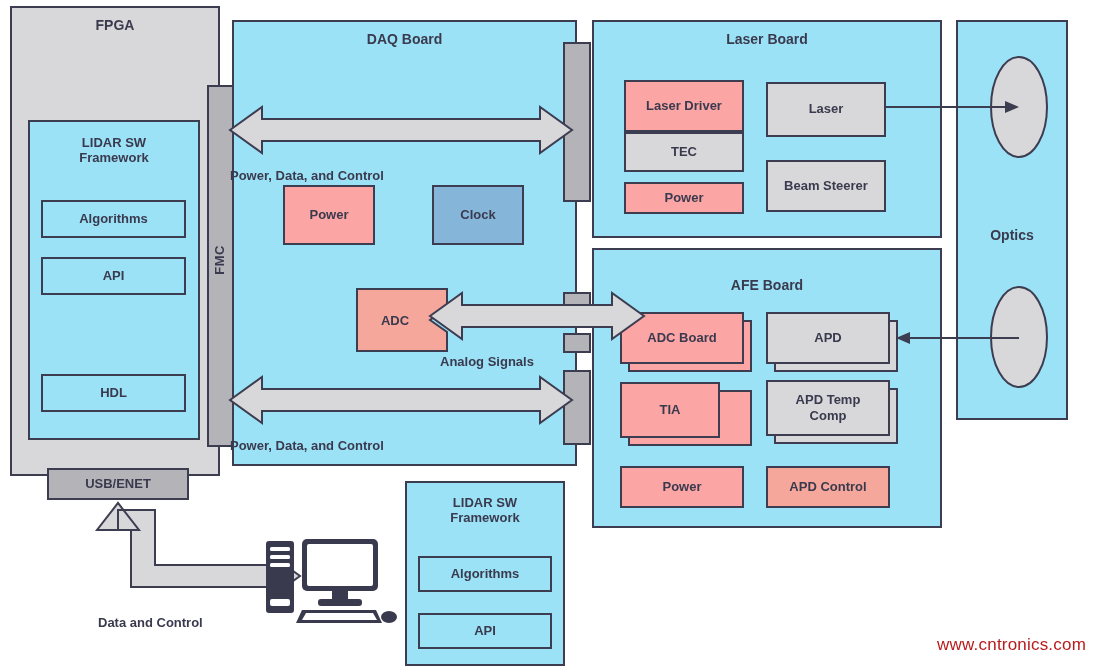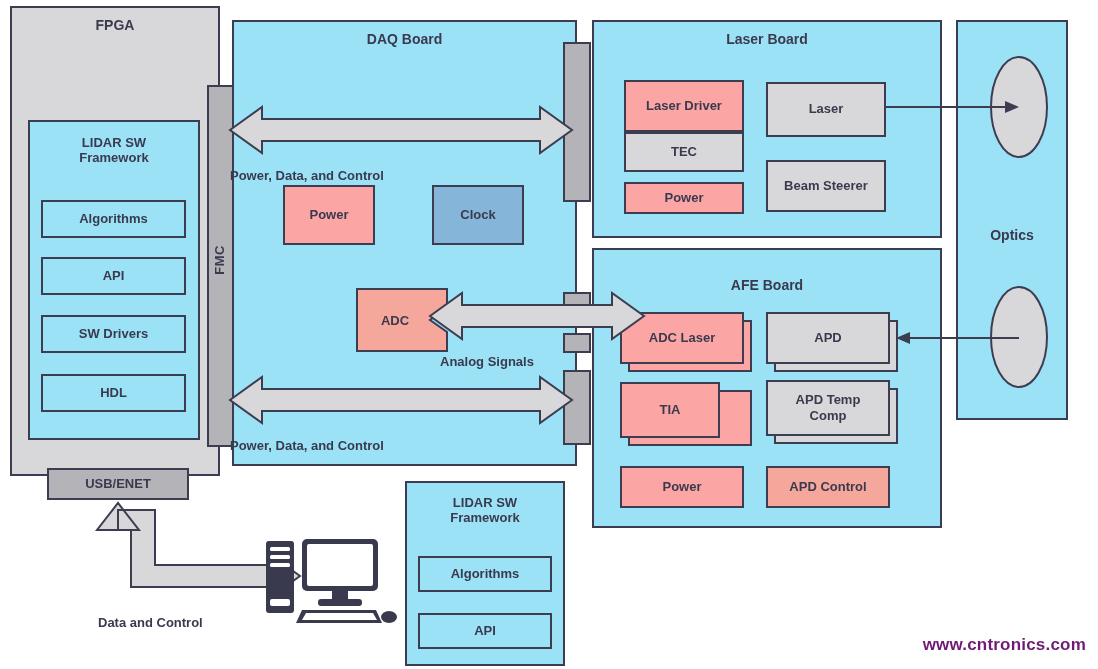--- a/index.html
+++ b/index.html
@@ -87,22 +87,22 @@
     font-weight:bold;
     font-size:13px;
     color:#3a3a4e;
     text-align:center;
     white-space:pre-line;
   }
   .watermark{
     position:absolute;
     right:12px;bottom:14px;
     font-size:17px;
-    color:#701a75;
-    font-weight:bold;
+    color:#b91c1c;
+    font-weight:normal;
     letter-spacing:0.2px;
   }
 </style>
 </head>
 <body>
 
 <div id="stage">
 
   <div class="blk gray top" style="left:10px;top:6px;width:210px;height:470px;">
     <span class="lbl-title">FPGA</span>
@@ -111,23 +111,20 @@
   <div class="blk cyan top" style="left:28px;top:120px;width:172px;height:320px;padding-top:14px;">
     <span class="plaintext" style="position:static;">LIDAR SW
 Framework</span>
   </div>
 
   <div class="blk cyan" style="left:41px;top:200px;width:145px;height:38px;">
     <span>Algorithms</span>
   </div>
   <div class="blk cyan" style="left:41px;top:257px;width:145px;height:38px;">
     <span>API</span>
-  </div>
-  <div class="blk cyan" style="left:41px;top:315px;width:145px;height:38px;">
-    <span>SW Drivers</span>
   </div>
   <div class="blk cyan" style="left:41px;top:374px;width:145px;height:38px;">
     <span>HDL</span>
   </div>
 
   <div class="blk graydk" style="left:47px;top:468px;width:142px;height:32px;">
     <span>USB/ENET</span>
   </div>
 
   <div class="blk graydk" style="left:207px;top:85px;width:28px;height:362px;"></div>
@@ -178,21 +175,21 @@
     <span>Beam Steerer</span>
   </div>
 
   <div class="blk cyan top" style="left:592px;top:248px;width:350px;height:280px;padding-top:27px;">
     <span class="lbl-title">AFE Board</span>
   </div>
 
   <div class="stackwrap" style="left:620px;top:312px;width:130px;height:58px;">
     <div class="shadowbox green" style="width:124px;height:52px;"></div>
     <div class="frontbox green" style="width:124px;height:52px;">
-      <span>ADC Laser</span>
+      <span>ADC Board</span>
     </div>
   </div>
 
   <div class="stackwrap" style="left:766px;top:312px;width:130px;height:62px;">
     <div class="shadowbox gray" style="width:124px;height:52px;"></div>
     <div class="frontbox gray" style="width:124px;height:52px;">
       <span>APD</span>
     </div>
   </div>
 

